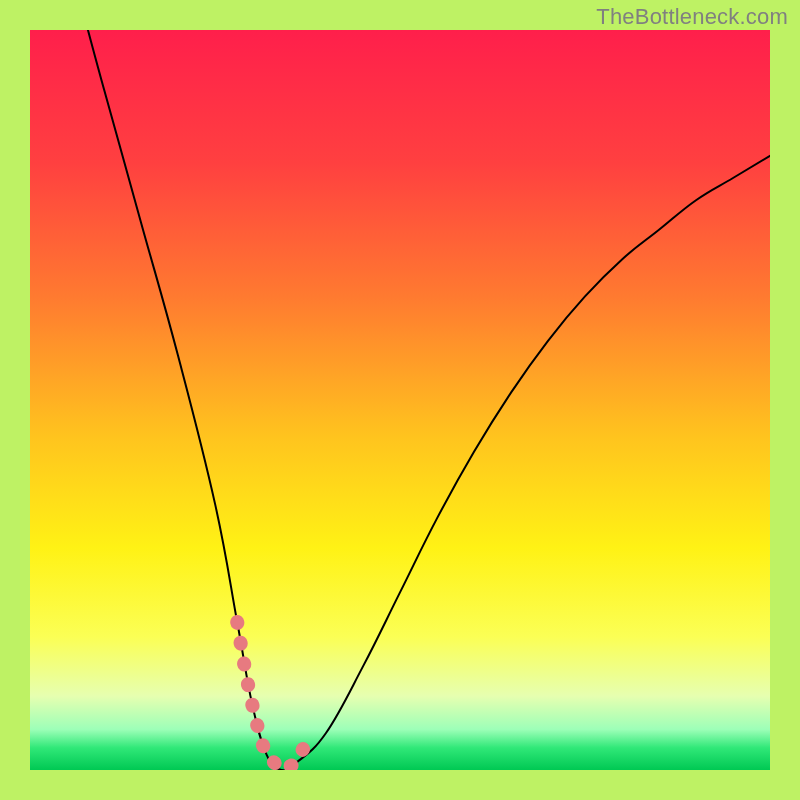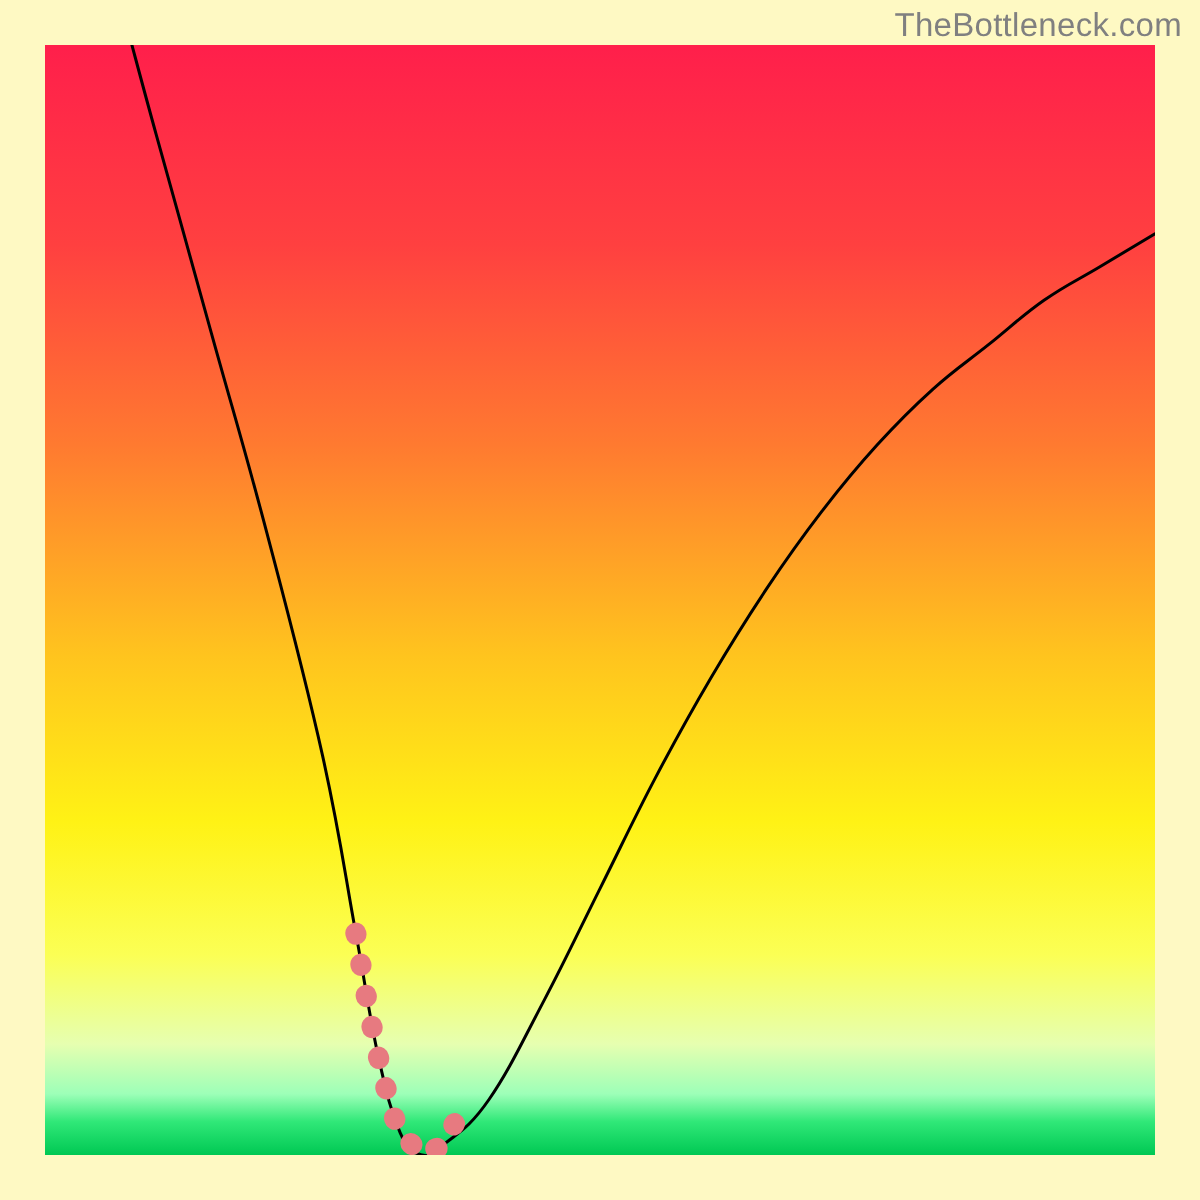--- a/index.html
+++ b/index.html
@@ -10,21 +10,21 @@
     background: #000;
     overflow: hidden;
     font-family: Arial, Helvetica, sans-serif;
   }
   .frame {
     position: absolute;
     left: 0;
     top: 0;
     width: 800px;
     height: 800px;
-    background: #fef9c3;
+    background: #bef264;
   }
   .plot-area {
     position: absolute;
     left: 30px;
     top: 30px;
     width: 740px;
     height: 740px;
     overflow: hidden;
   }
   

